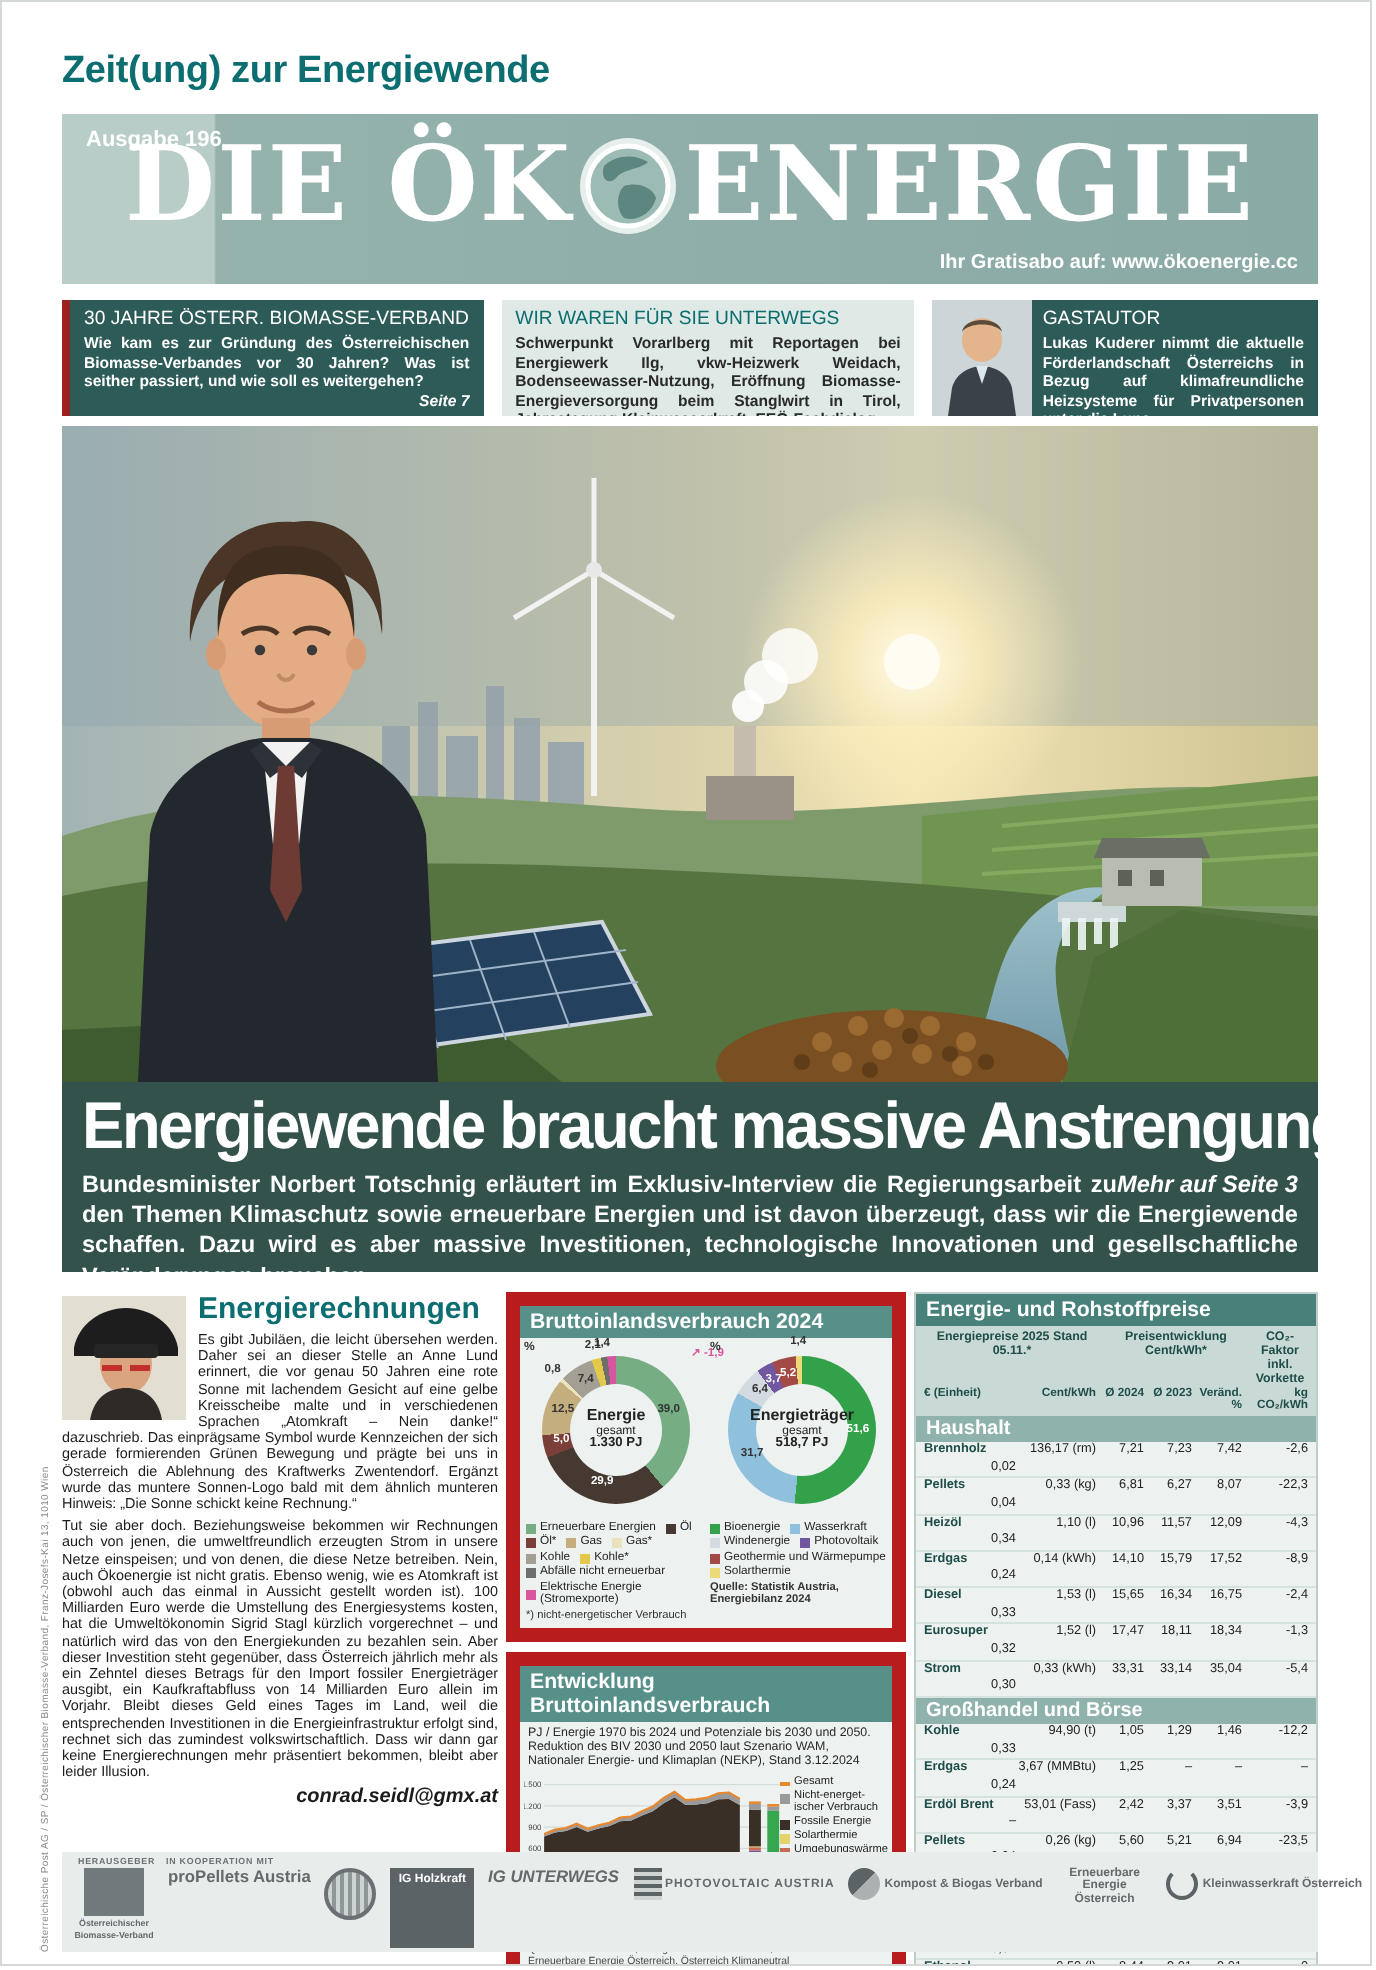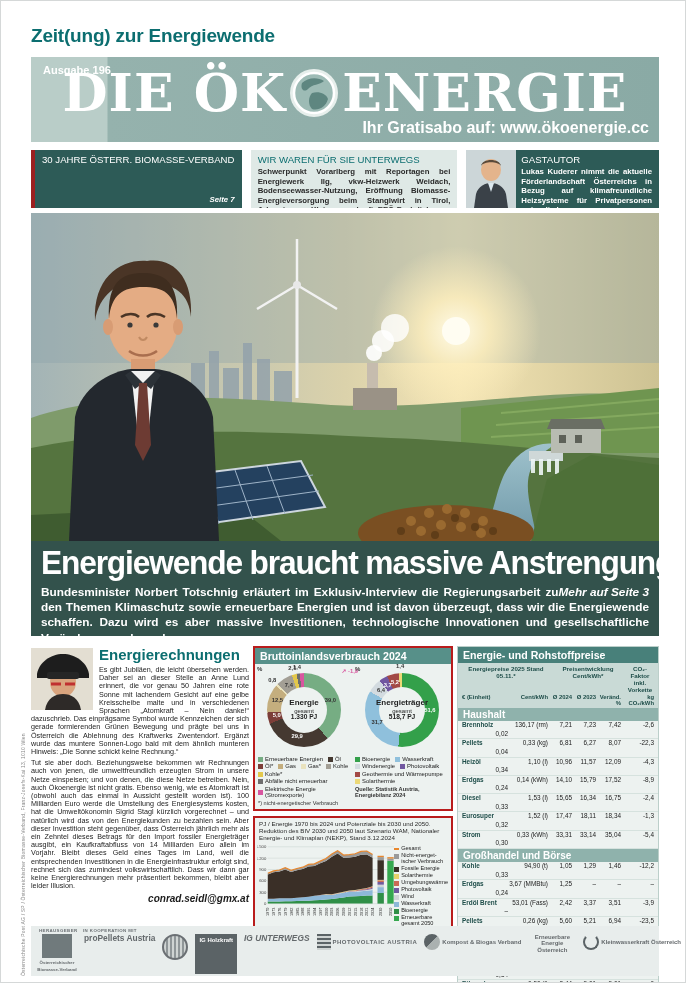--- a/index.html
+++ b/index.html
@@ -10,21 +10,21 @@
   
   .kicker{position:absolute;left:30px;top:24px;font-size:19px;font-weight:bold;color:#0c6e70;letter-spacing:-.2px;}
 
   
   .masthead{position:absolute;left:30px;top:56px;width:628px;height:85px;
     background:linear-gradient(90deg,#b9cdc8 0,#b9cdc8 76px,#95b2ad 77px,#8aaaa5 100%);}
   .issue{position:absolute;left:12px;top:7px;color:#fff;font-weight:bold;font-size:11px;}
   .mast-title{position:absolute;left:0;right:0;top:10px;display:flex;justify-content:center;align-items:center;
     color:#fff;font-family:"DejaVu Serif",serif;font-weight:bold;font-size:52px;letter-spacing:1px;line-height:1;}
   .globe{width:52px;height:52px;margin:0 2px;flex:0 0 auto;}
-  .subscribe{position:absolute;right:10px;bottom:5px;color:#fff;font-weight:bold;font-size:16px;}
+  .subscribe{position:absolute;right:10px;bottom:5px;color:#fff;font-weight:bold;font-size:10px;}
 
   
   .teasers{position:absolute;left:30px;top:149px;width:628px;height:58px;display:flex;gap:9px;}
   .teaser{flex:1;display:flex;flex-direction:column;padding:4px 7px;overflow:hidden;}
   .teaser.dark{background:#2d5b57;color:#fff;}
   .teaser.light{background:#dfe9e6;color:#2a2a2a;}
   .teaser:first-child{border-left:4px solid #9c2020;}
   .t-title{font-size:9.6px;font-weight:normal;margin-bottom:2px;}
   .teaser.light .t-title{color:#0c6e70;}
   .t-body{font-size:7.8px;font-weight:bold;line-height:1.22;text-align:justify;}
@@ -48,21 +48,21 @@
   .col-mid{position:absolute;left:222px;top:2px;width:200px;}
   .col-right{position:absolute;left:426px;top:2px;width:202px;}
 
   
   .ed-photo{float:left;width:62px;height:62px;margin:2px 6px 2px 0;background:#e9e4da;}
   .ed-title{font-size:15px;font-weight:bold;color:#0c6e70;margin:0 0 3px 0;}
   .ed-p{font-size:7.2px;line-height:1.14;text-align:justify;color:#1c1c1c;margin:0 0 3px 0;}
   .ed-email{font-size:10px;font-style:italic;font-weight:bold;text-align:right;color:#1c1c1c;}
 
   
-  .panel{background:#edf2f0;border:2px solid #b91c1c;margin-bottom:5px;}
+  .panel{background:#edf2f0;border:7px solid #b91c1c;margin-bottom:5px;}
   .panel-h{background:#579089;color:#fff;font-weight:bold;font-size:10.6px;padding:2px 5px;}
 
   
   .donut-row{display:flex;justify-content:space-between;padding:2px 0 0 0;}
   .donut-block2{width:50%;position:relative;}
   .donut-wrap{position:relative;width:96px;height:88px;margin:0 auto;}
   .ring{position:absolute;left:11px;top:7px;width:74px;height:74px;border-radius:50%;}
   .hole{position:absolute;left:25px;top:21px;width:46px;height:46px;border-radius:50%;background:#edf2f0;
         display:flex;flex-direction:column;align-items:center;justify-content:center;line-height:1.05;color:#222;}
   .hole .c1{font-size:8px;font-weight:bold;}
@@ -140,20 +140,21 @@
         <circle cx="26" cy="26" r="20" fill="none" stroke="#ffffff" stroke-width="2.5"></circle>
       </svg>
       <span data-interactable="false">ENERGIE</span>
     </div>
     <div class="subscribe" data-interactable="true">Ihr Gratisabo auf: www.ökoenergie.cc</div>
   </div>
 
   <div class="teasers" data-interactable="false">
     <div class="teaser dark" data-interactable="true">
       <div class="t-title" data-interactable="false">30 JAHRE ÖSTERR. BIOMASSE-VERBAND</div>
+      <div class="t-body" data-interactable="false">Wie kam es zur Gründung des Österreichischen Biomasse-Verbandes vor 30 Jahren? Was ist seither passiert, und wie soll es weitergehen?</div>
       <div class="t-page" data-interactable="false">Seite 7</div>
     </div>
     <div class="teaser light" data-interactable="true">
       <div class="t-title" data-interactable="false">WIR WAREN FÜR SIE UNTERWEGS</div>
       <div class="t-body" data-interactable="false">Schwerpunkt Vorarlberg mit Reportagen bei Energiewerk Ilg, vkw-Heizwerk Weidach, Bodenseewasser-Nutzung, Eröffnung Biomasse-Energieversorgung beim Stanglwirt in Tirol, Jahrestagung Kleinwasserkraft, EEÖ-Fachdialog …</div>
 
     </div>
     <div class="teaser dark teaser3" data-interactable="true">
       <svg class="t3-img" data-interactable="false" viewBox="0 0 50 58">
         <rect width="50" height="58" fill="#ccd6d8"></rect>
@@ -372,20 +373,21 @@
               <span class="li" data-interactable="false"><i style="background: rgb(211, 219, 224);"></i>Windenergie</span>
               <span class="li" data-interactable="false"><i style="background: rgb(113, 87, 160);"></i>Photovoltaik</span>
               <span class="li" data-interactable="false"><i style="background: rgb(163, 74, 70);"></i>Geothermie und Wärmepumpe</span>
               <span class="li" data-interactable="false"><i style="background: rgb(236, 217, 119);"></i>Solarthermie</span>
               <span data-interactable="false" class="lg-src">Quelle: Statistik Austria, Energiebilanz 2024</span>
             </div>
         </div>
       </div>
 
       <div class="panel" data-interactable="false">
+        <div class="panel-h" data-interactable="false">Entwicklung Bruttoinlandsverbrauch</div>
         <div class="sub" data-interactable="false">PJ / Energie 1970 bis 2024 und Potenziale bis 2030 und 2050. Reduktion des BIV 2030 und 2050 laut Szenario WAM, Nationaler Energie- und Klimaplan (NEKP), Stand 3.12.2024</div>
         <div class="area-flex">
           <svg id="areaChart" width="140" height="86" viewBox="0 0 140 86" data-interactable="false">
               <line x1="11" y1="62" x2="146" y2="62" stroke="#c8d4d0" stroke-width="0.5"></line>
               <text x="9.5" y="63.5" font-size="4.3" text-anchor="end" fill="#444">0</text>
               <line x1="11" y1="50.4" x2="146" y2="50.4" stroke="#c8d4d0" stroke-width="0.5"></line>
               <text x="9.5" y="51.9" font-size="4.3" text-anchor="end" fill="#444">300</text>
               <line x1="11" y1="38.8" x2="146" y2="38.8" stroke="#c8d4d0" stroke-width="0.5"></line>
               <text x="9.5" y="40.3" font-size="4.3" text-anchor="end" fill="#444">600</text>
               <line x1="11" y1="27.200000000000003" x2="146" y2="27.200000000000003" stroke="#c8d4d0" stroke-width="0.5"></line>

